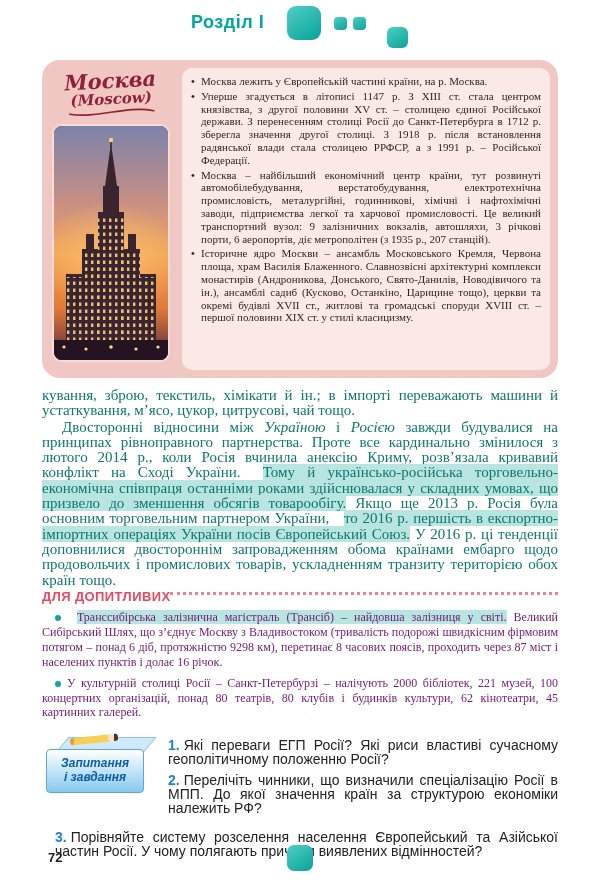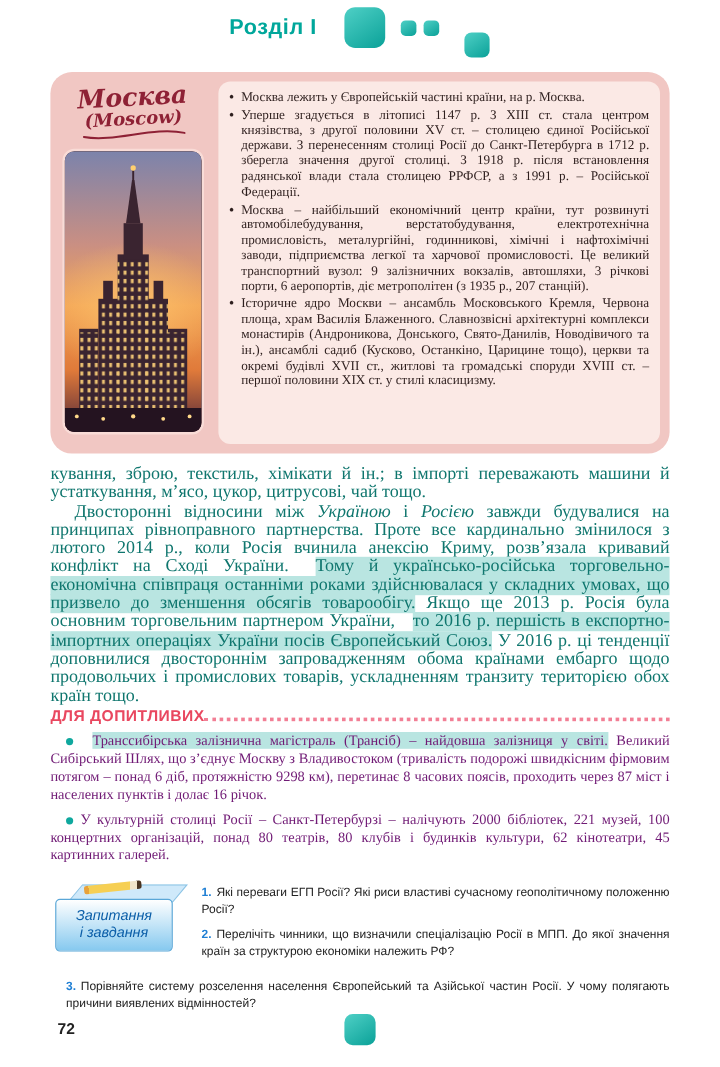--- a/index.html
+++ b/index.html
@@ -37,44 +37,44 @@
 
   
   .bodytext{position:absolute;left:42px;top:388px;width:516px;}
   .para{margin:0;font-size:15px;line-height:15.3px;text-align:justify;color:#0f766e;}
   .indent{text-indent:20px;margin-top:1px;}
   .it{font-style:italic;}
   .hl{background:#b9e5e1;margin-left:10px;}
 
   
   .curious{position:absolute;left:42px;top:589px;width:516px;}
-  .curious-head{display:flex;align-items:flex-end;gap:0;}
+  .curious-head{display:flex;align-items:center;gap:0;}
   .curious-title{font:bold 13px "Liberation Sans",sans-serif;color:#e9475f;letter-spacing:.4px;}
   .leader{flex:1;border-bottom:3px dotted #f27f95;transform:translateY(-3px);}
   .citem{margin:6px 0 0;font-size:12px;line-height:14.9px;text-align:justify;
     color:#701a75;text-indent:13px;font-family:Liberation Serif, serif;}
   .cdot{display:inline-block;width:6px;height:6px;border-radius:50%;background:#0fa89e;
     margin-right:6px;vertical-align:middle;}
 
   
   .questions{position:absolute;left:42px;top:736px;width:516px;
     font-family:"Liberation Sans",sans-serif;}
   .qtop{display:flex;gap:16px;}
   .qicon{position:relative;width:110px;height:58px;flex:none;}
   .qicon-top{position:absolute;left:14px;top:1px;width:86px;height:13px;background:#cfe9fa;
     border:1px solid #8cc3e4;transform:skewX(-40deg);transform-origin:bottom left;}
   .qicon-pencil{position:absolute;left:28px;top:0px;width:48px;height:7px;border-radius:2px;
     background:linear-gradient(90deg,#e8a23b 0 8%,#f6cf53 8% 80%,#f0e3c8 80% 92%,#4a3420 92%);
     transform:rotate(-6deg);}
   .qicon-face{position:absolute;left:4px;top:13px;width:96px;height:42px;
     background:linear-gradient(180deg,#ffffff,#86c9ef);border:1px solid #5aa7d8;border-radius:4px;
     display:flex;flex-direction:column;align-items:center;justify-content:center;
-    font-style:italic;font-weight:normal;font-size:12px;color:#0b5ea8;line-height:1.15;}
+    font-style:italic;font-weight:bold;font-size:12px;color:#0b5ea8;line-height:1.15;}
   .qcol{flex:1;}
-  .q{margin:2px 0 7px;font-size:10px;line-height:14px;color:#222;text-align:justify;}
+  .q{margin:2px 0 7px;font-size:14px;line-height:14px;color:#222;text-align:justify;}
   .qnum{color:#1f7fd4;font-weight:bold;margin-right:4px;}
   .q3{margin:8px 0 0 13px;width:503px;box-sizing:border-box;}
 
   
   .pagenum{position:absolute;left:48px;top:850px;font:bold 13px "Liberation Sans",sans-serif;color:#222;}
 </style>
 </head>
 <body>
 
 <div class="page">

